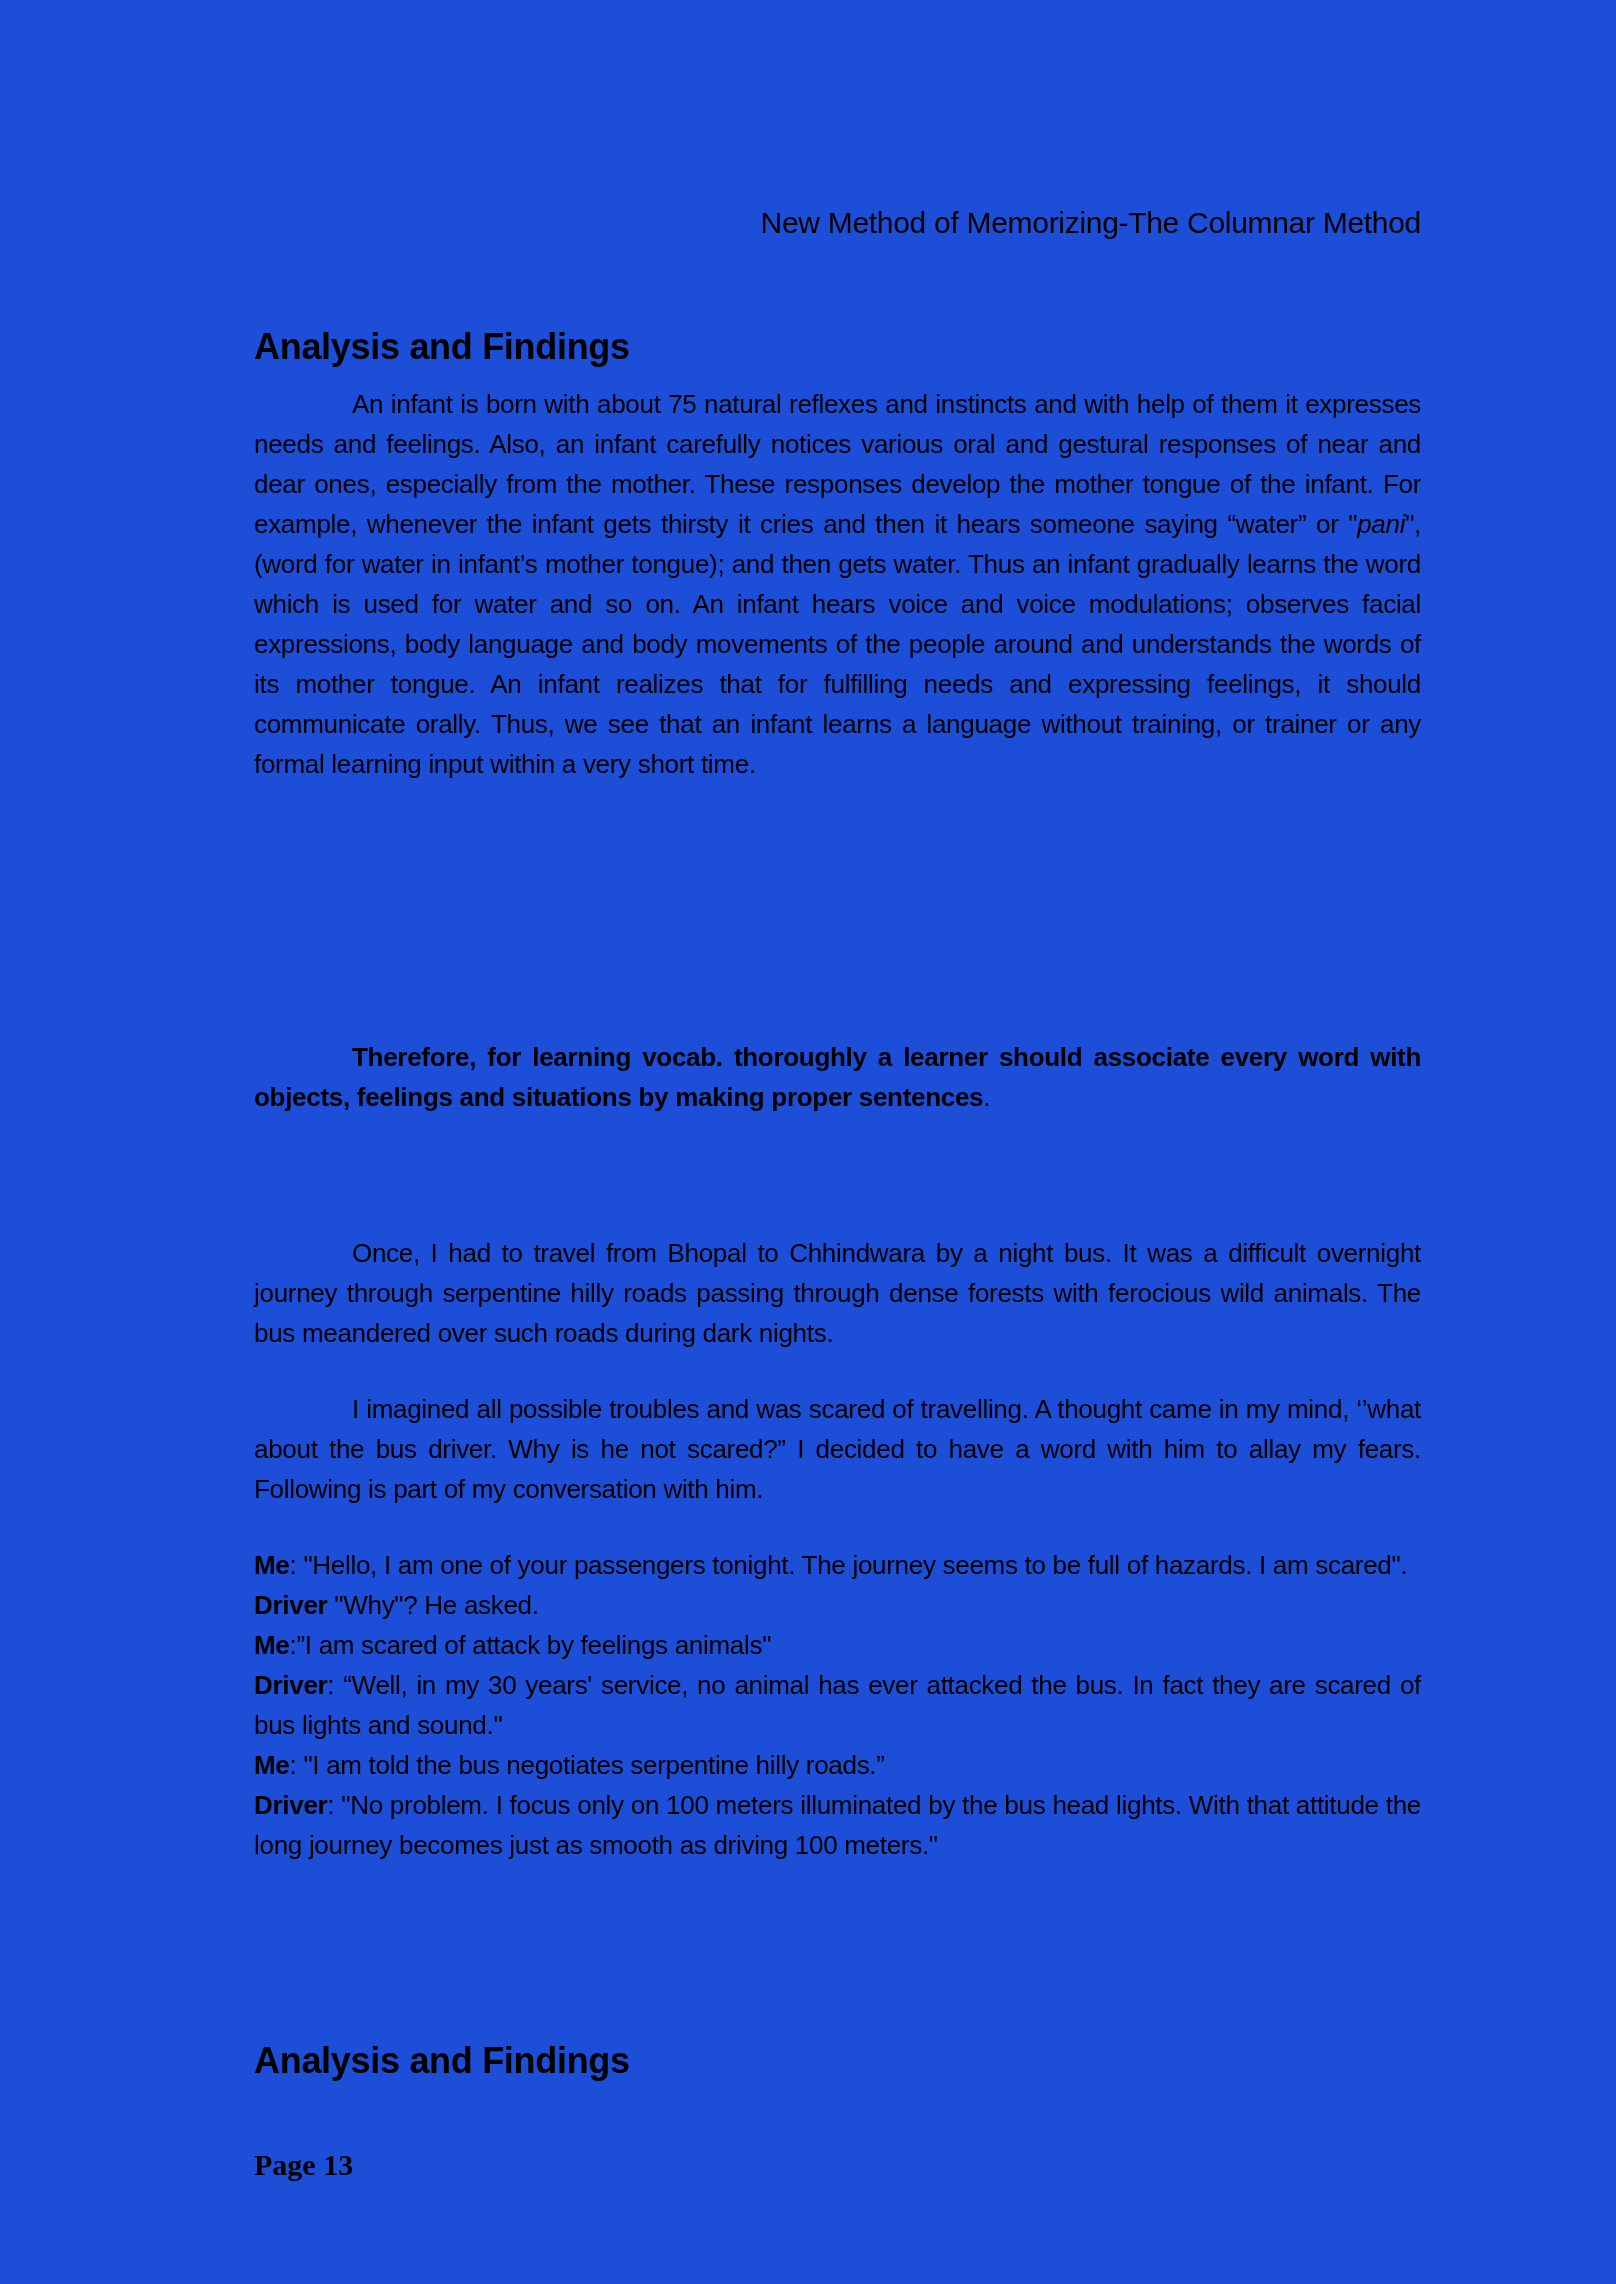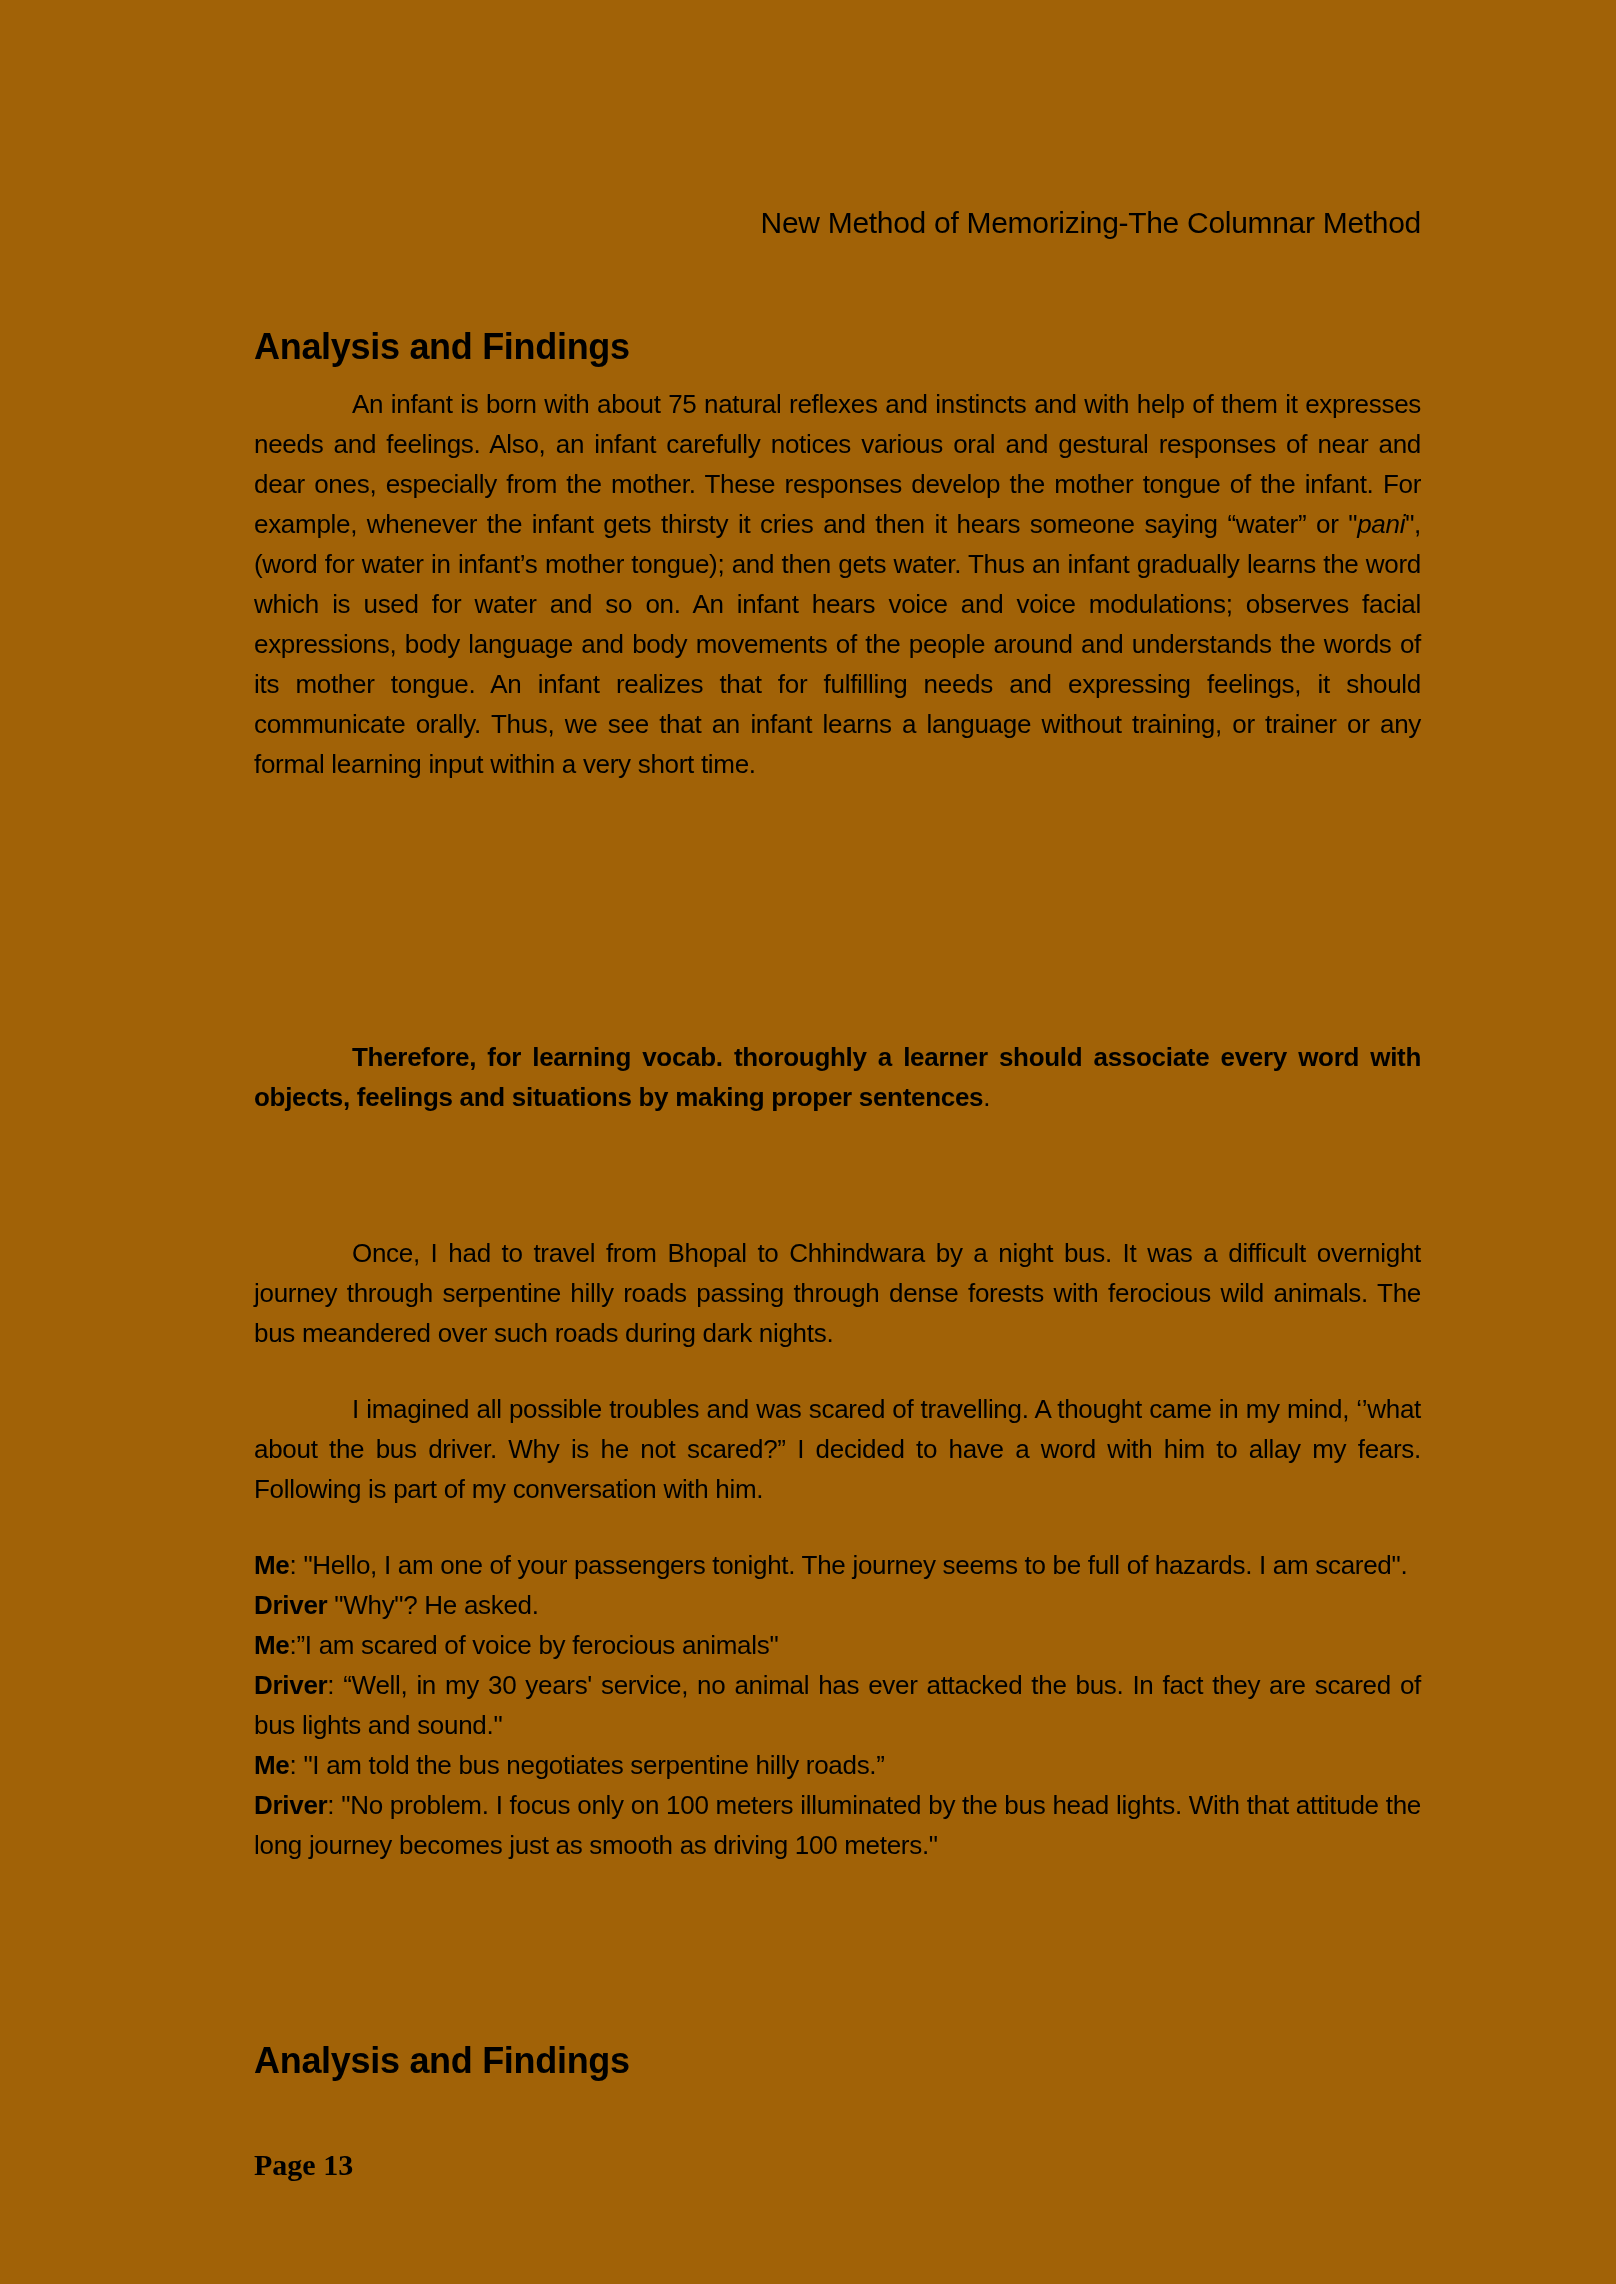--- a/index.html
+++ b/index.html
@@ -1,20 +1,20 @@
 <!DOCTYPE html>
 <html style="font-size:10.4px"><head>
 <meta charset="utf-8">
 <style>
   html, body { margin: 0; padding: 0; background: #e8e8e8; }
   .page {
     position: relative;
     width: 1616px;
     height: 2284px;
-    background: #a16207;
+    background: #1d4ed8;
     color: #000000;
     font-family: "Liberation Sans", sans-serif;
     letter-spacing: -0.3px;
     overflow: hidden;
   }
   .block {
     position: absolute;
     left: 254px;
     width: 1167px;
   }
@@ -76,21 +76,21 @@
   <div class="block body-text indent para-takeaway"><span>Therefore, for learning vocab. thoroughly a learner should associate every word with objects, feelings and situations by making proper sentences</span><span class="tail">.</span></div>
 
 
   <div class="block body-text indent para-thoughts">I imagined all possible troubles and was scared of travelling. A thought came in my mind, ‘’what about the bus driver. Why is he not scared?” I decided to have a word with him to allay my fears. Following is part of my conversation with him.</div>
 
   <div class="block body-text indent para-journey">Once, I had to travel from Bhopal to Chhindwara by a night bus. It was a difficult overnight journey through serpentine hilly roads passing through dense forests with ferocious wild animals. The bus meandered over such roads during dark nights.</div>
 
   <div class="block body-text dialogue">
     <p><span class="speaker">Me</span><span>: </span><span>"Hello, I am one of your passengers tonight. The journey seems to be full of hazards. I am scared".</span></p>
     <p><span class="speaker">Driver</span><span> </span><span>"Why"? He asked.</span></p>
-    <p><span class="speaker">Me</span><span>:</span><span>”I am scared of voice by ferocious animals"</span></p>
+    <p><span class="speaker">Me</span><span>:</span><span>”I am scared of attack by feelings animals"</span></p>
     <p><span class="speaker">Driver</span><span>: </span><span>“Well, in my 30 years' service, no animal has ever attacked the bus. In fact they are scared of bus lights and sound."</span></p>
     <p><span class="speaker">Me</span><span>: </span><span>"I am told the bus negotiates serpentine hilly roads.”</span></p>
     <p><span class="speaker">Driver</span><span>: </span><span>"No problem. I focus only on 100 meters illuminated by the bus head lights. With that attitude the long journey becomes just as smooth as driving 100 meters."</span></p>
   </div>
 
   <h2 class="block h-section h-analysis-2">Analysis and Findings</h2>
 
   <div class="block page-footer">Page 13</div>
 
 </div>

